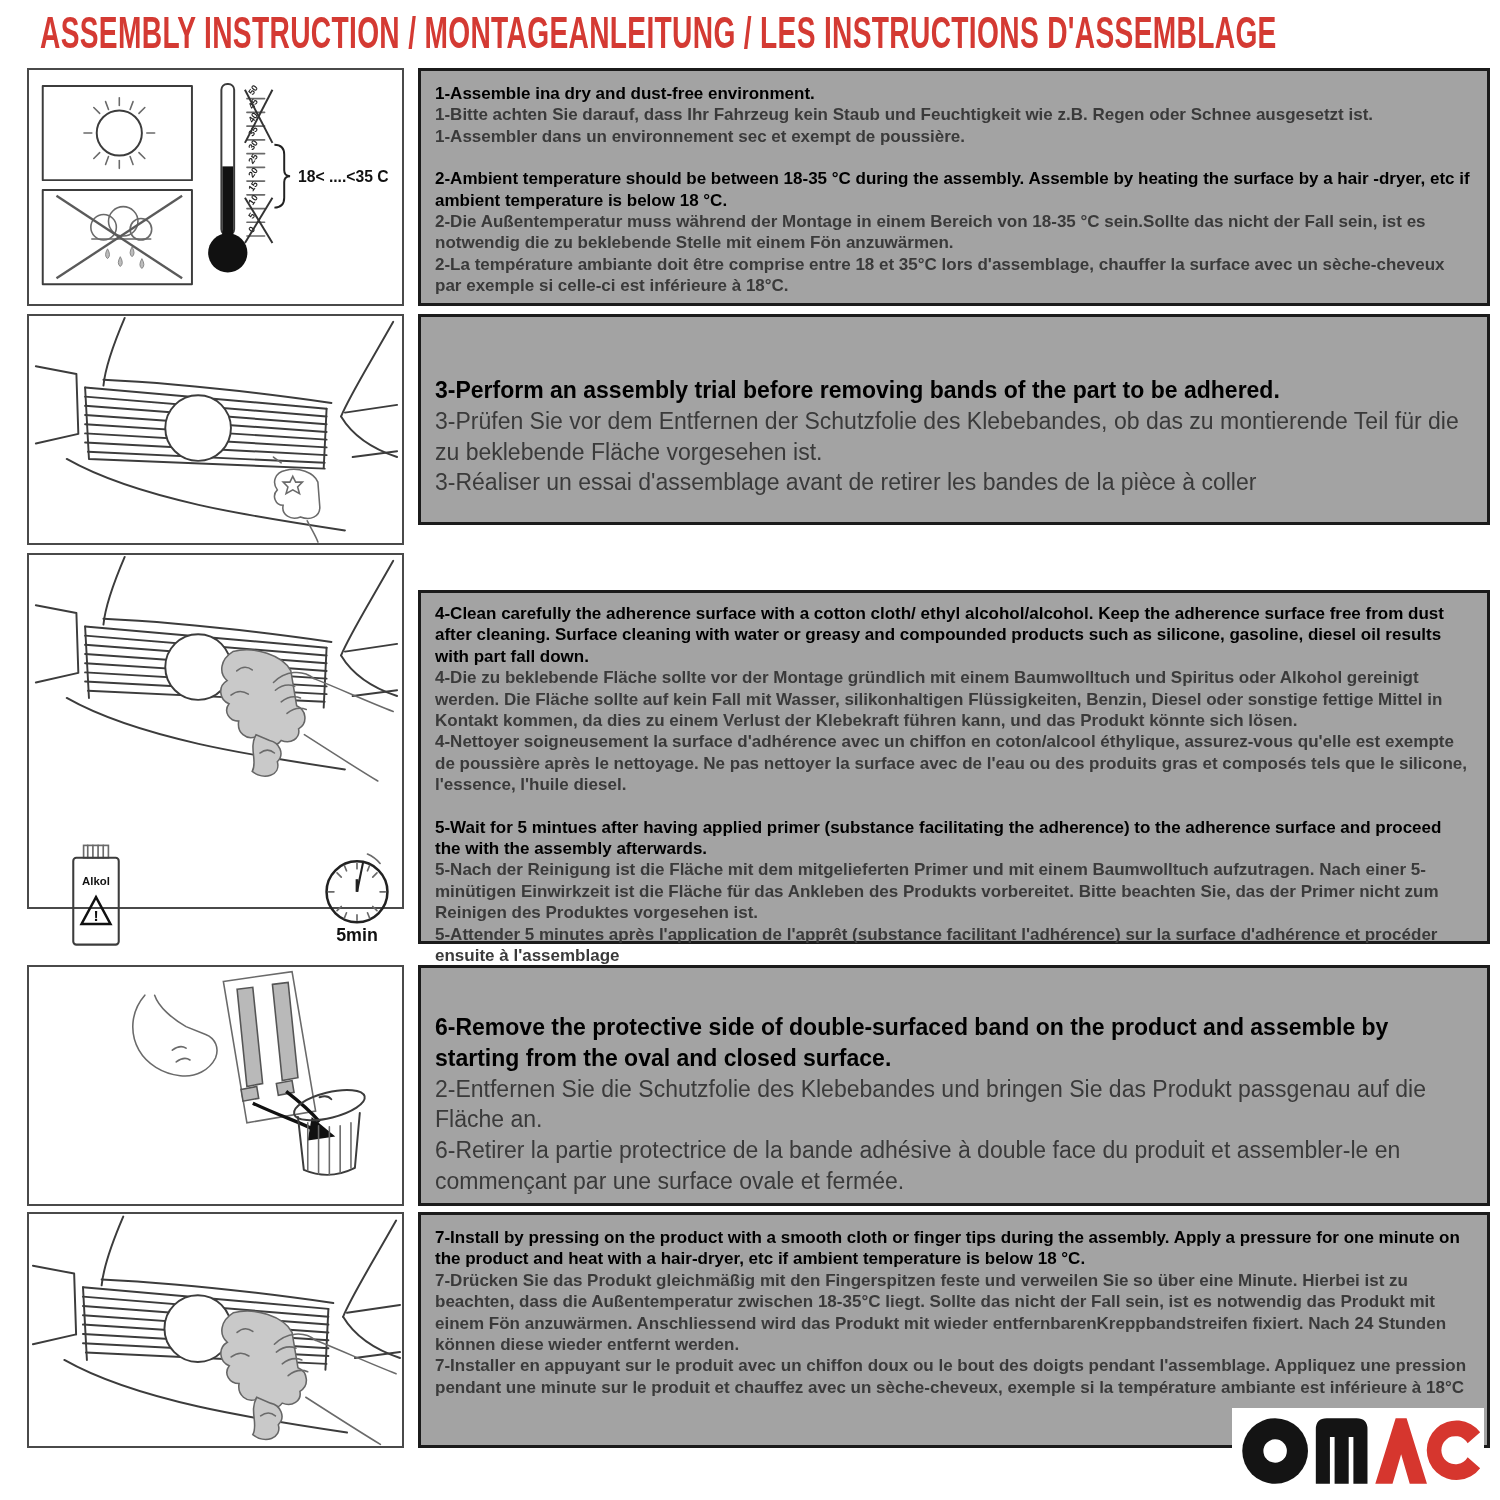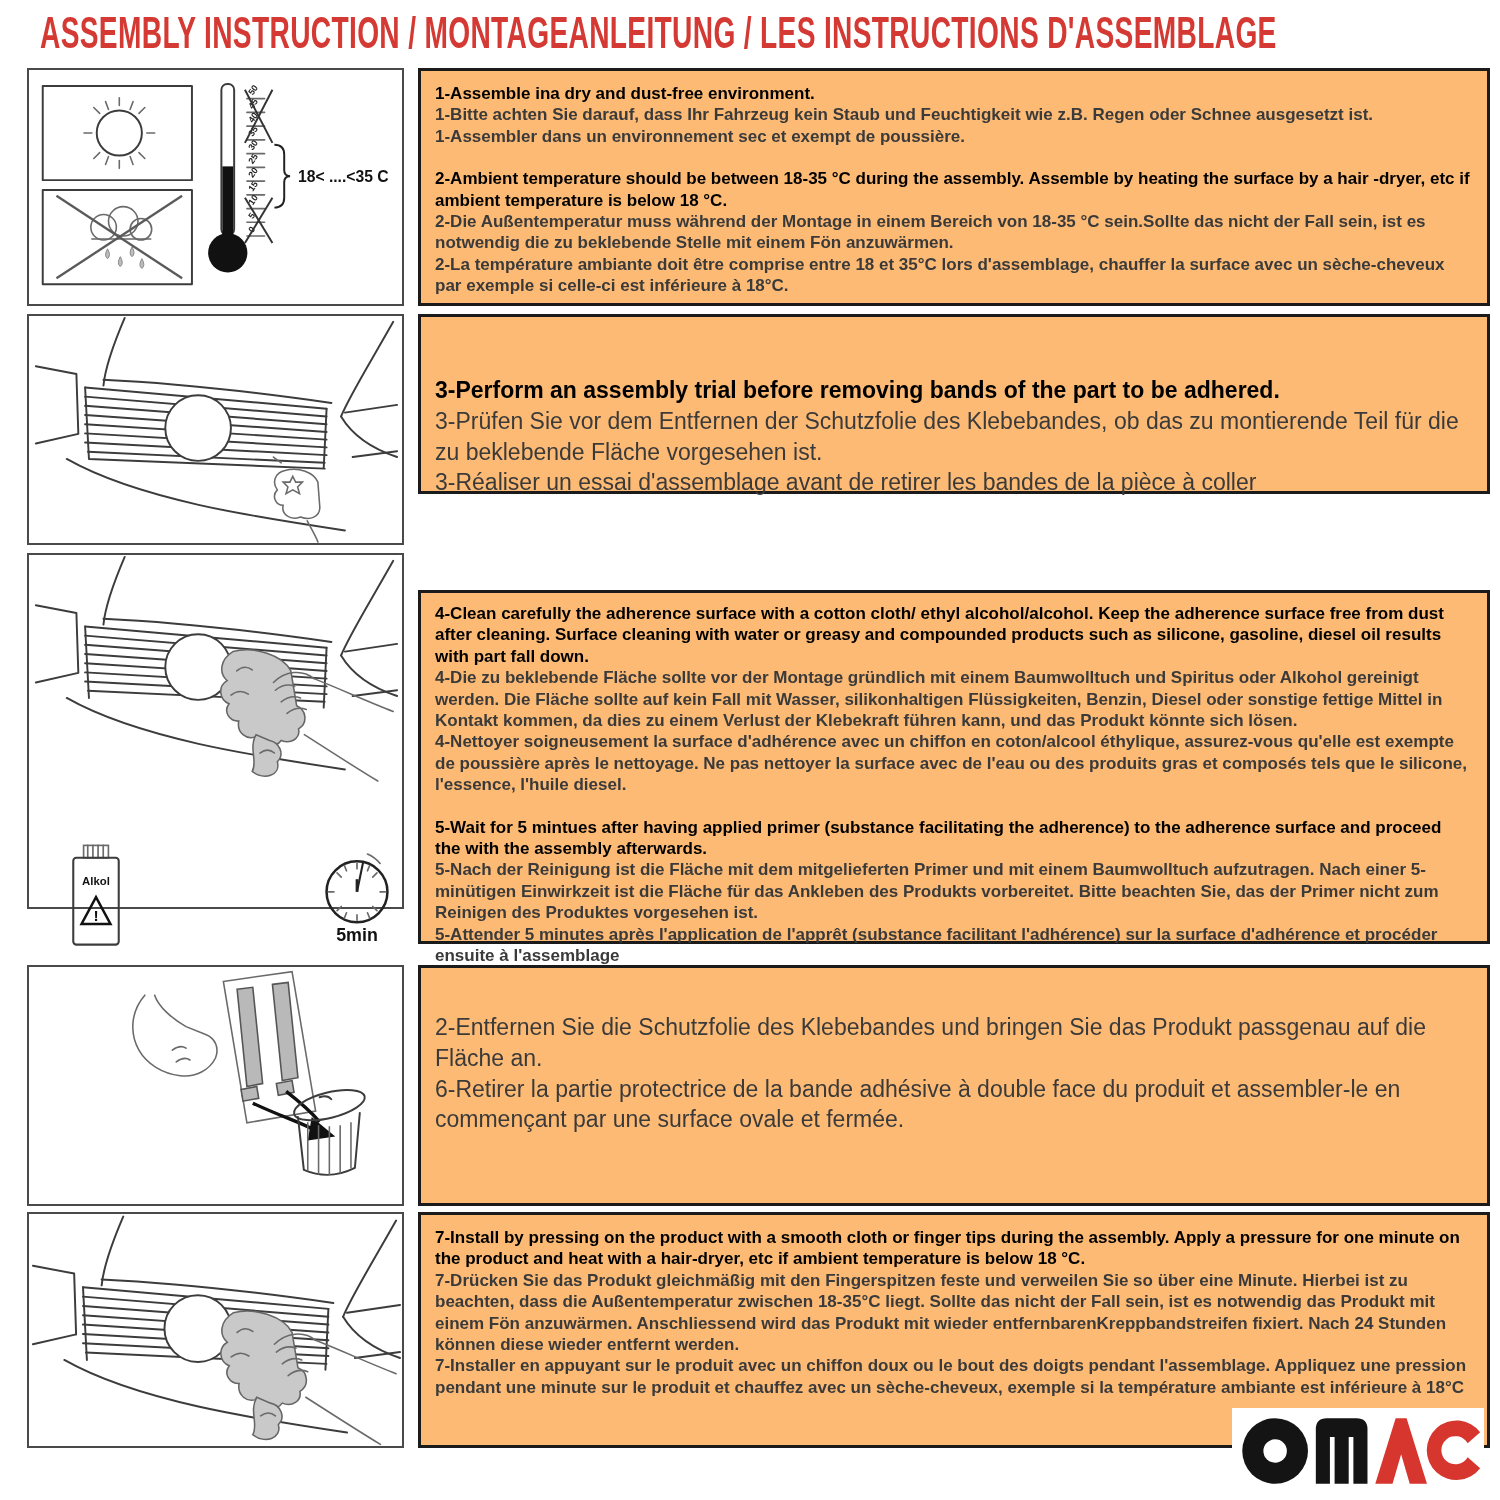--- a/index.html
+++ b/index.html
@@ -3,21 +3,21 @@
 <meta charset="utf-8">
 <style>
   html,body{margin:0;padding:0;}
   body{width:1500px;height:1500px;position:relative;background:#fff;
        font-family:"Liberation Sans",sans-serif;overflow:hidden;}
   .title{position:absolute;left:40px;top:8px;font-size:44px;font-weight:700;
          color:#d43a33;white-space:nowrap;transform:scaleX(0.64);transform-origin:left top;
          letter-spacing:0.5px;}
   .ibox{position:absolute;left:27px;width:377px;border:2px solid #4a4a4a;background:#fff;
         box-sizing:border-box;}
-  .tbox{position:absolute;left:418px;width:1072px;border:3px solid #1b1b1b;background:#fdba74;
+  .tbox{position:absolute;left:418px;width:1072px;border:3px solid #1b1b1b;background:#a3a3a3;
         box-sizing:border-box;padding:12px 16px 6px 14px;}
   .small p{font-size:17px;line-height:1.26;margin:0;color:#3a3a3a;font-weight:700;}
   .small p.b{color:#000;font-weight:700;}
   .large p{font-size:23px;line-height:1.34;margin:0;color:#3a3a3a;font-weight:400;}
   .large p.b{color:#000;font-weight:700;}
   .sp{height:21px;}
   svg{display:block;}
   .lineart{stroke:#3c3c3c;stroke-width:2;fill:none;stroke-linecap:round;stroke-linejoin:round;}
   .thin{stroke:#6a6a6a;stroke-width:1.6;fill:none;stroke-linecap:round;}
   .grayfill{fill:#c9c9c9;stroke:#666;stroke-width:1.6;}
@@ -137,21 +137,21 @@
     </g>
     <circle cx="172" cy="116" r="34" fill="#fff" stroke="#3c3c3c" stroke-width="2"></circle>
     <g class="thin">
       <path d="M262,160 C252,162 248,172 254,180 C248,186 252,196 260,196 C258,206 268,212 278,208 C288,212 298,208 298,198 L296,172 C292,162 276,156 262,160 Z"></path>
       <polygon points="270,166 273,172 280,172 275,177 277,184 270,180 263,184 265,177 260,172 267,172"></polygon>
       <path d="M285,212 C290,222 294,228 296,234 M258,152 L250,146"></path>
     </g>
   </svg>
 </div>
 
-<div class="tbox large" style="top:314px;height:180px;padding-top:58px;">
+<div class="tbox large" style="top:314px;height:211px;padding-top:58px;">
   <p class="b">3-Perform an assembly trial before removing bands of the part to be adhered.</p>
   <p>3-Prüfen Sie vor dem Entfernen der Schutzfolie des Klebebandes, ob das zu montierende Teil für die zu beklebende Fläche vorgesehen ist.</p>
   <p>3-Réaliser un essai d'assemblage avant de retirer les bandes de la pièce à coller</p>
 </div>
 
 <div class="ibox" style="top:553px;height:356px;position:absolute;">
   <svg viewBox="0 0 380 235" width="373" height="227" style="position:absolute;top:0;left:0;">
     <g class="lineart">
       <path d="M96,2 C84,30 76,52 74,72"></path>
       <path d="M4,52 L46,60 M46,60 L48,122 M4,132 L48,122"></path>
@@ -238,20 +238,21 @@
     <g class="lineart">
       <ellipse cx="306" cy="140" rx="37" ry="13" transform="rotate(-14 306 140)"></ellipse>
       <path d="M296,132 q8,-3 12,2"></path>
       <path d="M274,152 L280,206 Q306,217 332,204 L337,148"></path>
       <path d="M284,158 V206 M295,161 V210 M306,162 V211 M317,161 V209 M328,158 V204" class="thin"></path>
     </g>
   </svg>
 </div>
 
 <div class="tbox large" style="top:965px;height:241px;padding-top:44px;">
+  <p class="b">6-Remove the protective side of double-surfaced band on the product and assemble by starting from the oval and closed surface.</p>
   <p>2-Entfernen Sie die Schutzfolie des Klebebandes und bringen Sie das Produkt passgenau auf die Fläche an.</p>
   <p>6-Retirer la partie protectrice de la bande adhésive à double face du produit et assembler-le en commençant par une surface ovale et fermée.</p>
 </div>
 
 <div class="ibox" style="top:1212px;height:236px;">
   <svg viewBox="0 0 380 235" width="373" height="232">
     <g class="lineart">
       <path d="M96,2 C84,30 76,52 74,72"></path>
       <path d="M4,52 L46,60 M46,60 L48,122 M4,132 L48,122"></path>
       <path d="M74,66 C160,70 240,80 310,90"></path>

